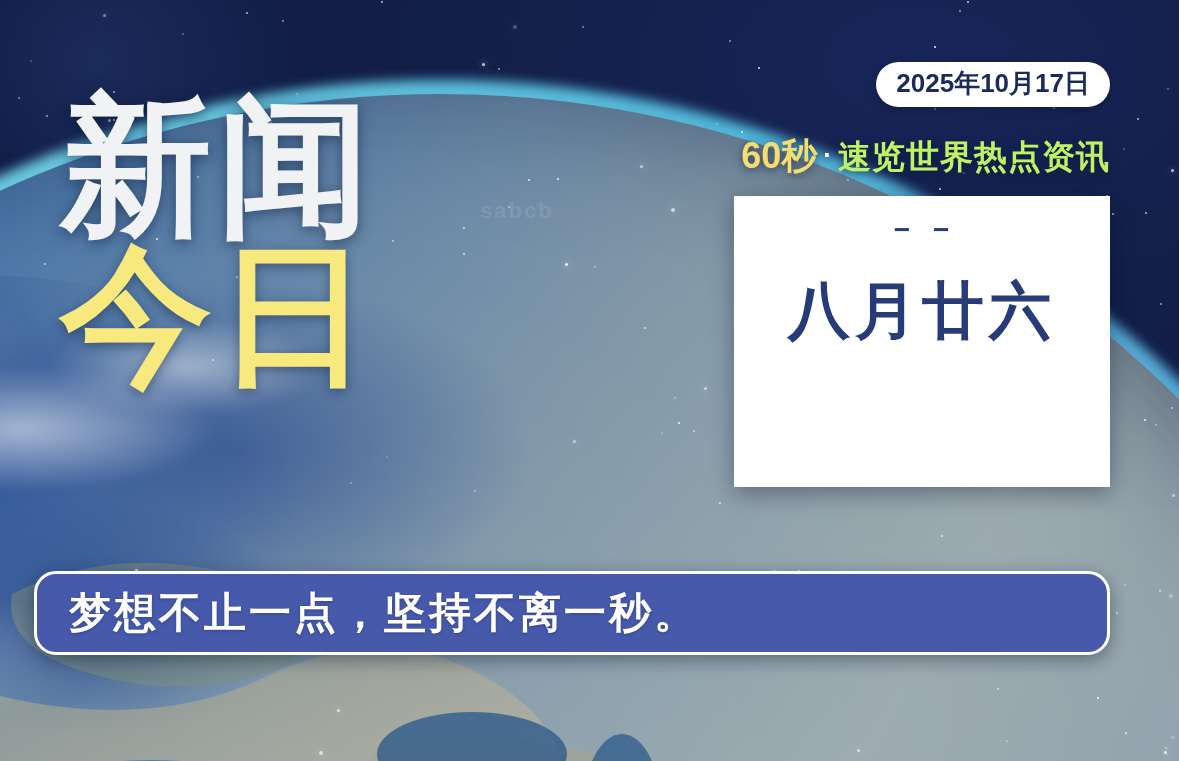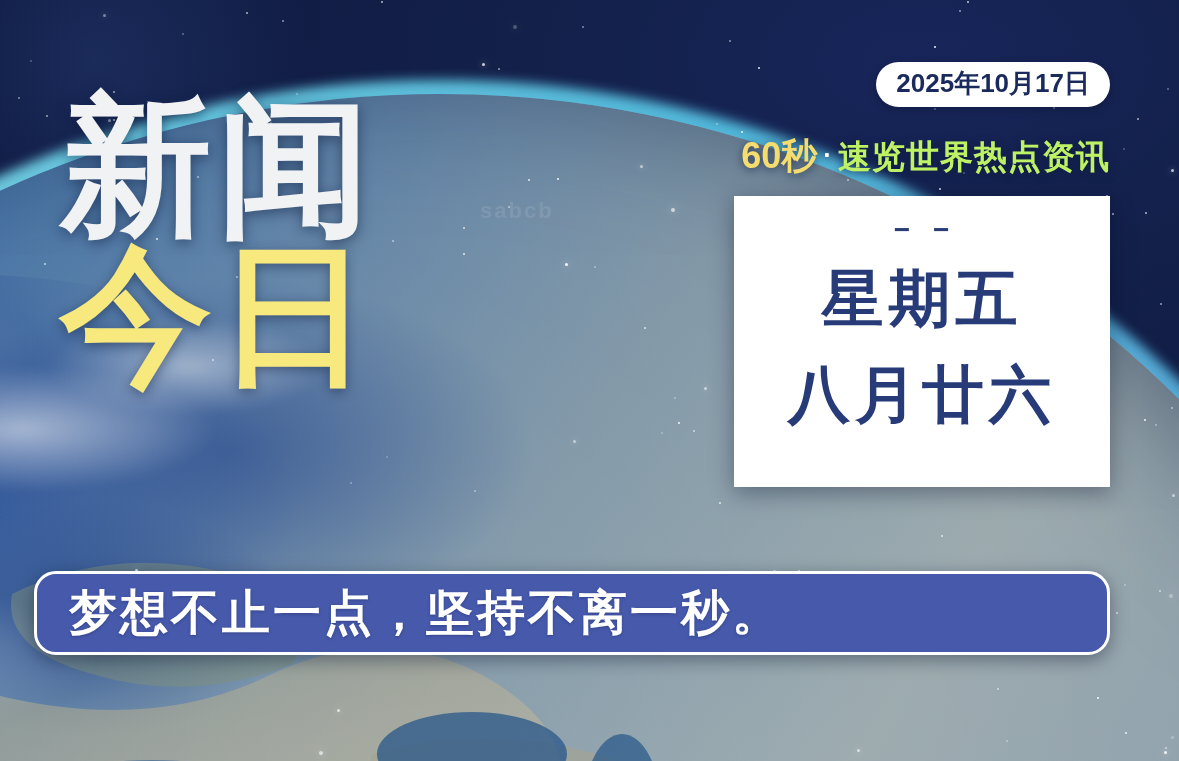--- a/index.html
+++ b/index.html
@@ -248,21 +248,21 @@
     box-sizing: border-box;
     background: #4659AB;
     border: 3px solid #FFFFFF;
     border-radius: 22px;
     display: flex;
     align-items: center;
     box-shadow: 0 5px 18px rgba(5,14,40,0.40);
   }
   .slogan-text {
     color: #FFFFFF;
-    font-size: 48px;
+    font-size: 42px;
     font-weight: bold;
     letter-spacing: 3px;
     padding-left: 32px;
     white-space: nowrap;
     text-shadow: 0 1px 3px rgba(20,30,80,0.35);
   }
 
   
   .watermark {
     position: absolute;
@@ -463,21 +463,20 @@
 
     <div class="tagline">
       <span class="sec">60秒</span><span class="dot">·</span><span class="desc">速览世界热点资讯</span>
     </div>
 
     <div class="info-card">
       <div class="issue-row">
         <span class="dash">−</span>
         <span class="dash">−</span>
       </div>
-      <div class="weekday">星期五</div>
       <div class="lunar">八月廿六</div>
     </div>
 
   </div>
 
   <div class="slogan-banner">
     <div class="slogan-text">梦想不止一点，坚持不离一秒。</div>
   </div>
 
 </div>

